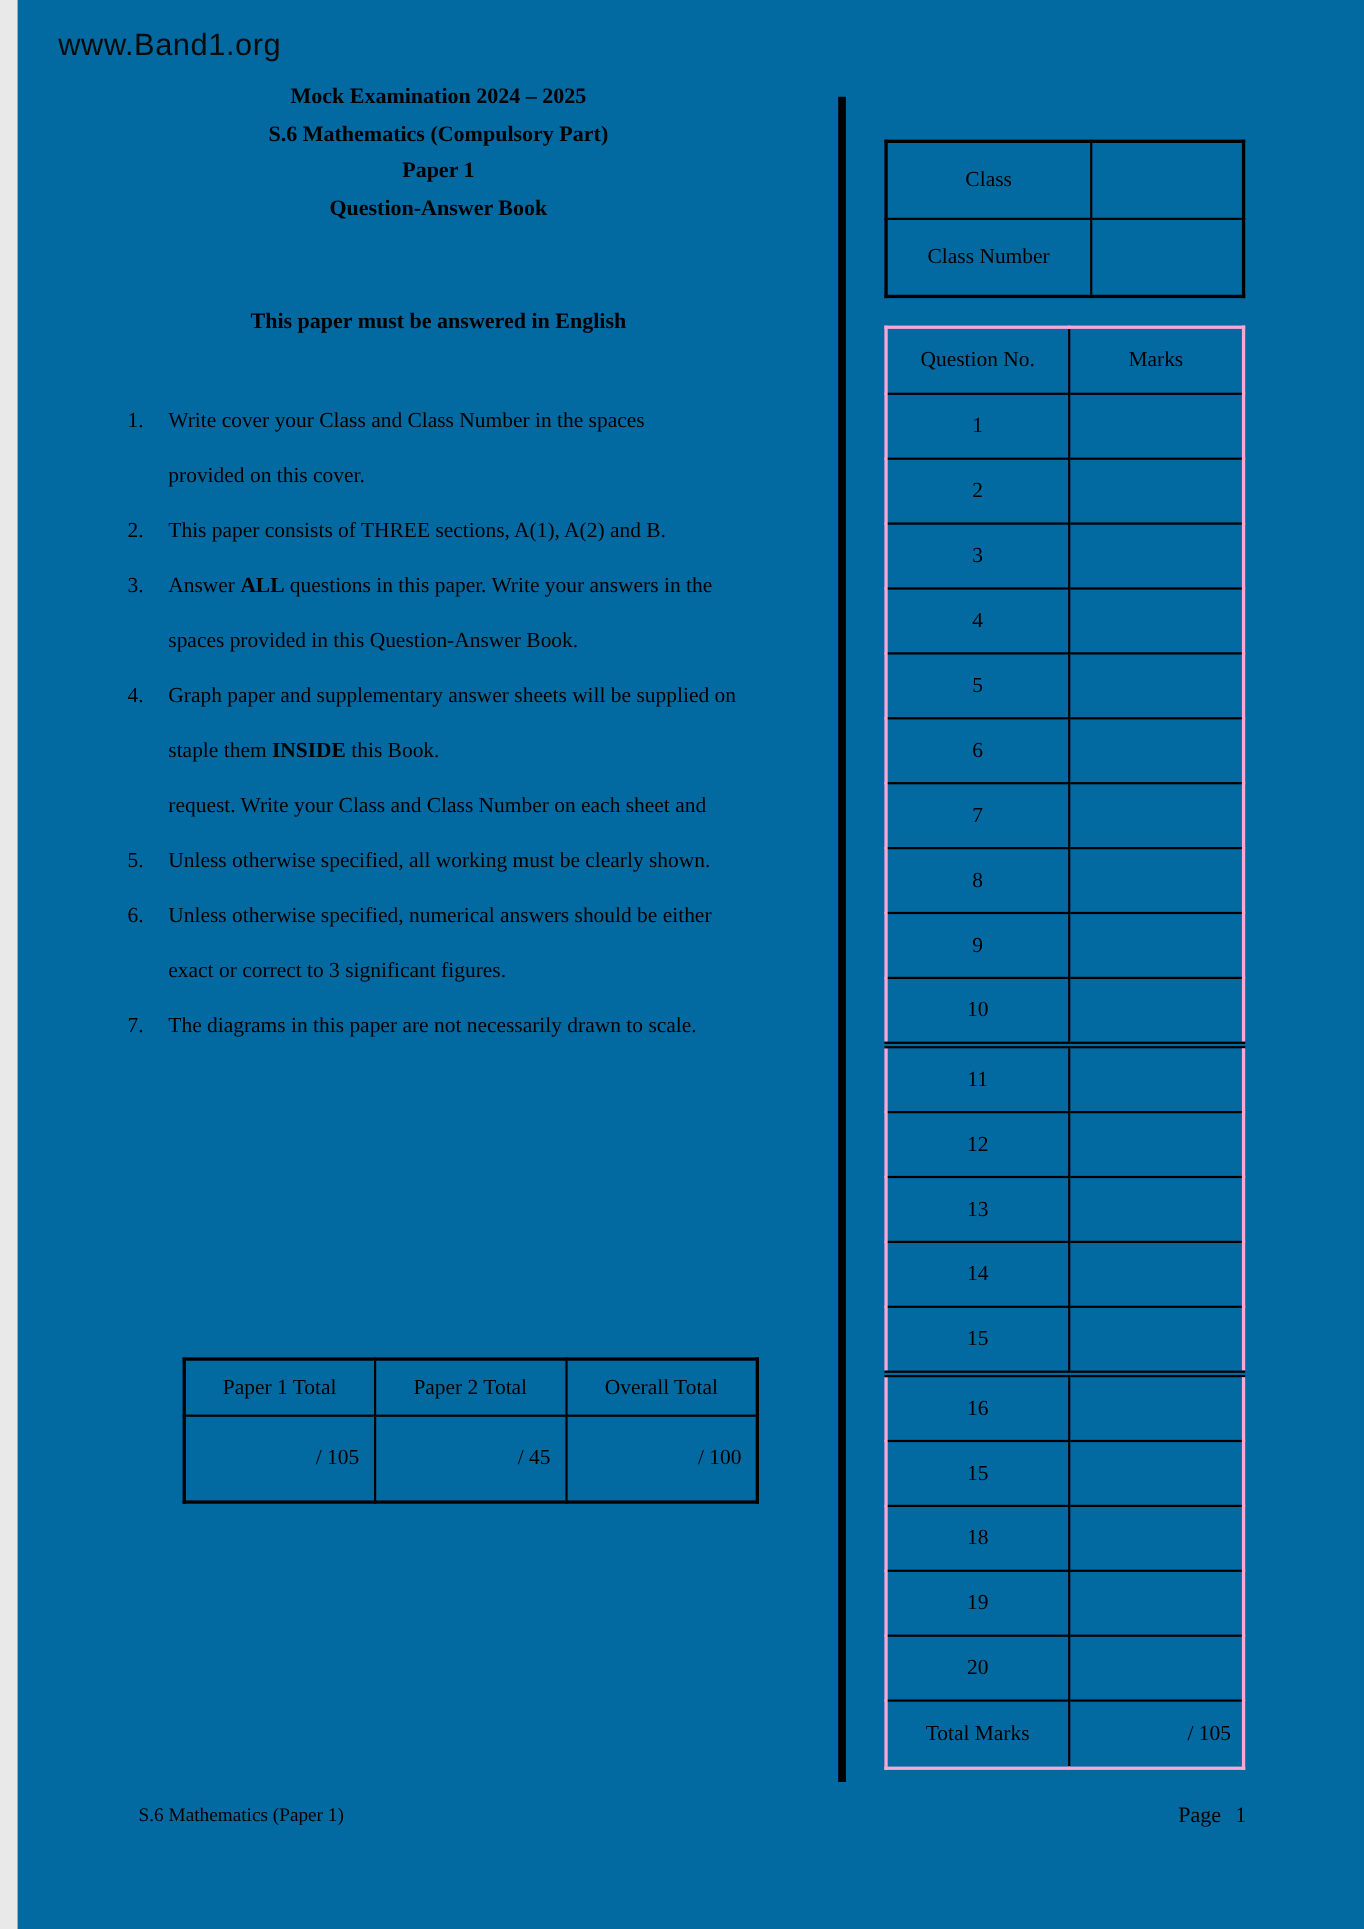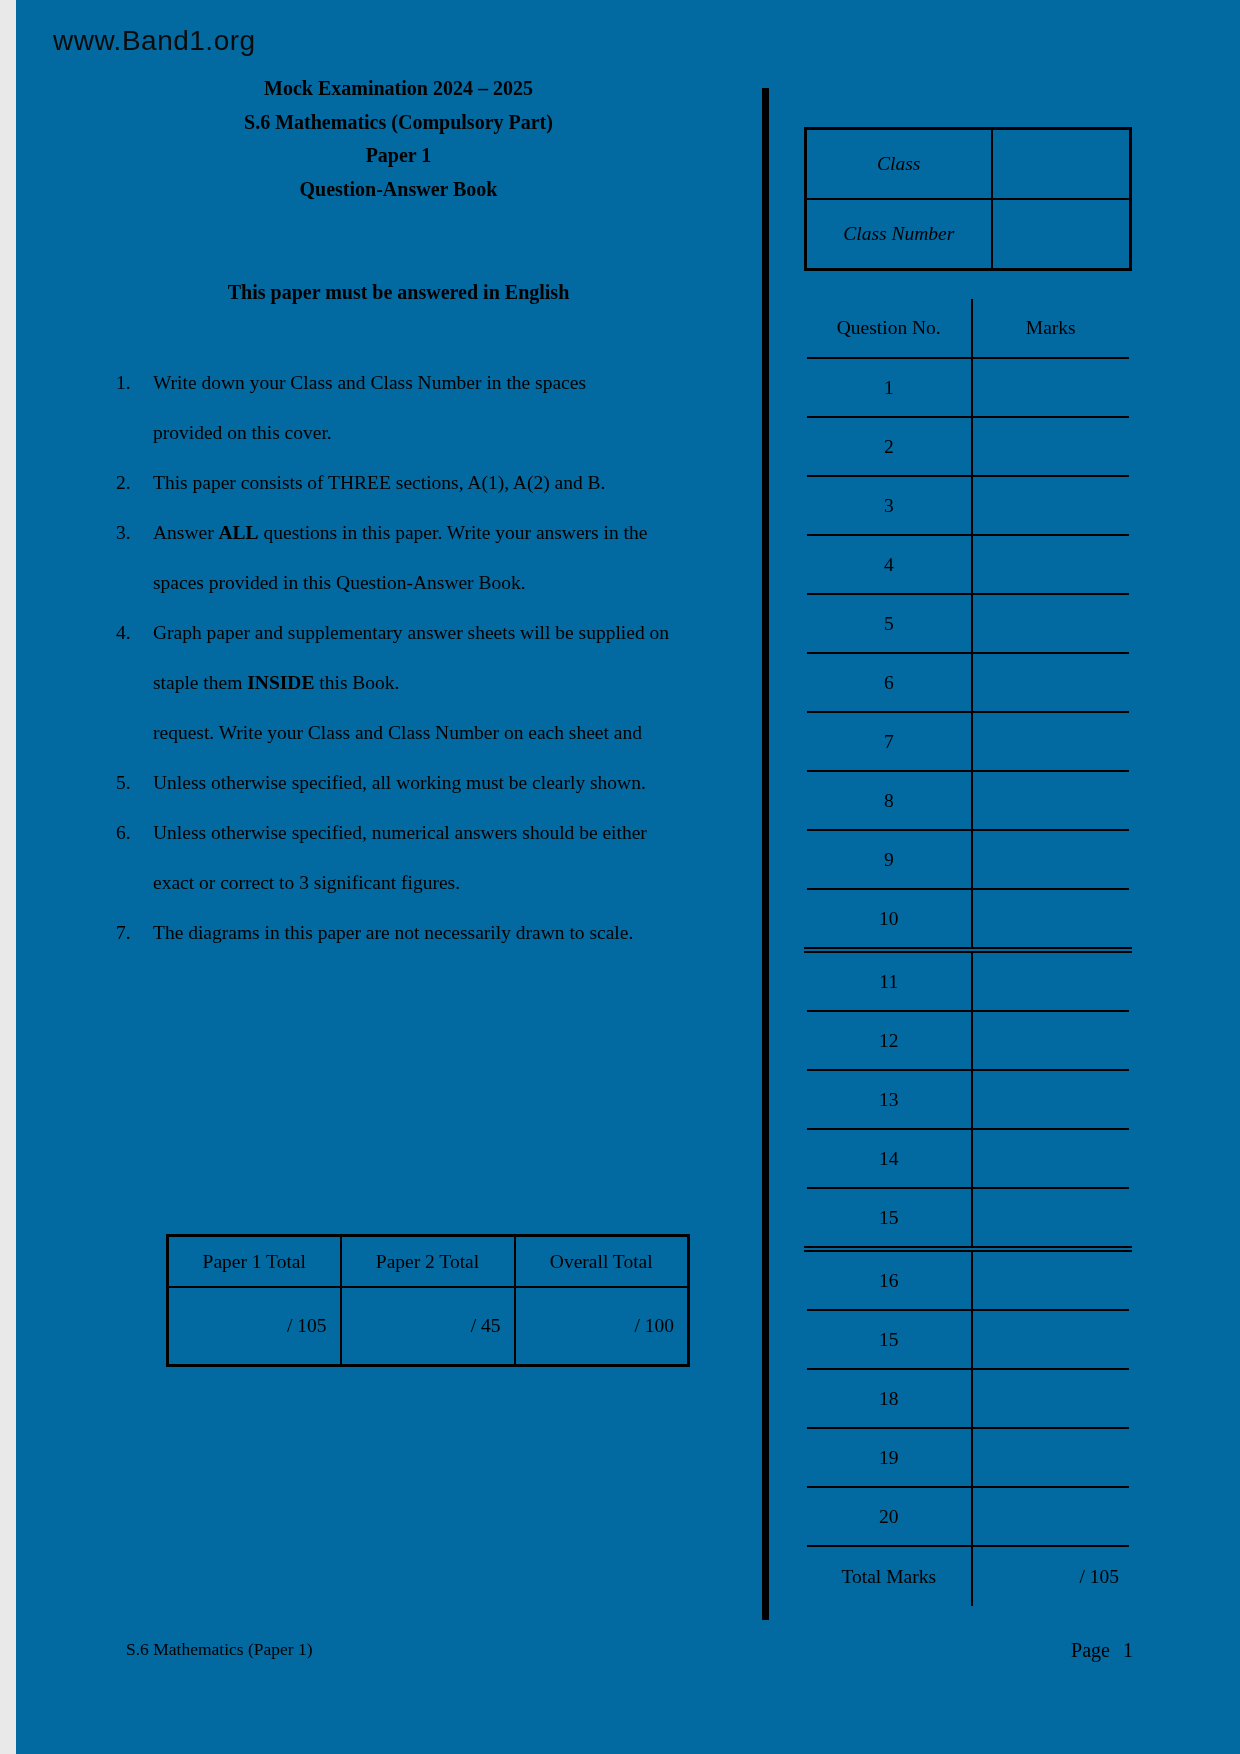--- a/index.html
+++ b/index.html
@@ -38,23 +38,23 @@
 
   .summary-table { position:absolute; left:150px; top:1234px; border:3px solid #000; }
   .summary-table td { border:2px solid #000; }
   .summary-table tr.hdr td { height:49px; text-align:center; }
   .summary-table tr.val td { height:76px; text-align:right; padding-right:13px; }
 
   .vbar { position:absolute; left:746px; top:88px; width:7px; height:1532px; background:#000; }
 
   .info-table { position:absolute; left:788px; top:127px; border:3px solid #000; }
   .info-table td { border:2px solid #000; height:68px; }
-  .info-table td.lbl { text-align:center;font-style:italic; }
-
-  .marks-table { position:absolute; left:788px; top:296px; border:3px solid #0369a1; }
+  .info-table td.lbl { text-align:center; }
+
+  .marks-table { position:absolute; left:788px; top:296px; border:3px solid #f9a8d4; }
   .marks-table td { border:2px solid #000; }
   .marks-table tr.mhdr td { height:58px; text-align:center; }
   .marks-table tr.qrow td { height:57px; }
   .marks-table tr.qrow td.qno { text-align:center; }
   .marks-table tr.sec-break td { border-bottom:6px double #000; }
   .marks-table tr.trow td { height:59px; }
   .marks-table td.tlabel { text-align:center; }
   .marks-table td.tvalue { text-align:right; padding-right:10px; }
 
   .footer-left { position:absolute; left:110px; top:1639px; font-size:17.5px; }
@@ -73,21 +73,21 @@
     <div>S.6 Mathematics (Compulsory Part)</div>
     <div>Paper 1</div>
     <div>Question-Answer Book</div>
   </div>
 
   <div class="lang-notice">This paper must be answered in English</div>
 
   <div class="instructions">
       <div class="instr">
         <span class="num">1.</span>
-        <div class="line"><span>Write down your Class and Class Number in the spaces</span></div>
+        <div class="line"><span>Write cover your Class and Class Number in the spaces</span></div>
         <div class="line"><span>provided on this cover.</span></div>
       </div>
       <div class="instr">
         <span class="num">2.</span>
         <div class="line"><span>This paper consists of THREE sections, A(1), A(2) and B.</span></div>
       </div>
       <div class="instr">
         <span class="num">3.</span>
         <div class="line"><span>Answer </span><b>ALL</b><span> questions in this paper. Write your answers in the</span></div>
         <div class="line"><span>spaces provided in this Question-Answer Book.</span></div>

